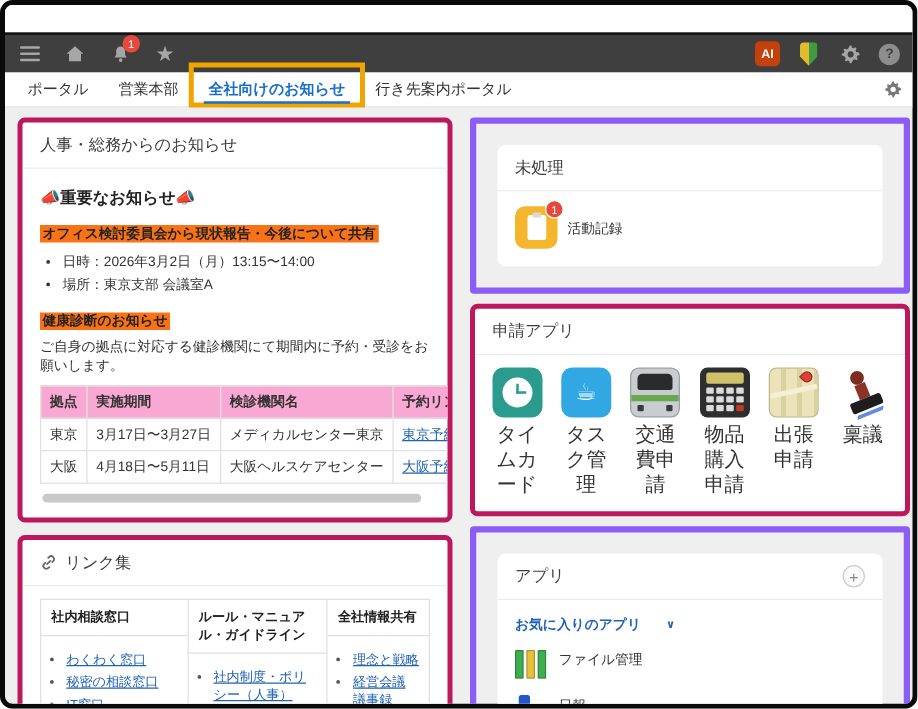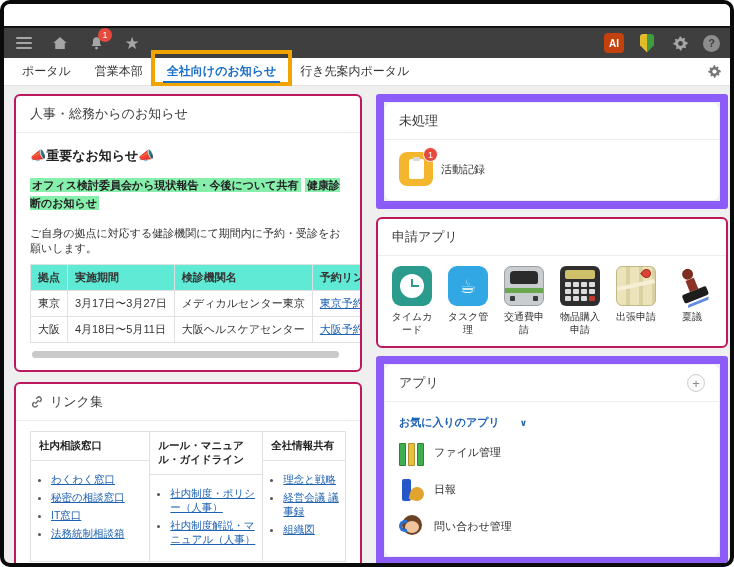--- a/index.html
+++ b/index.html
@@ -46,67 +46,67 @@
   .tab.active .underline { position:absolute; left:8px; right:8px; bottom:2px; height:2px; background:#1a6fc9; }
   .tab-ann { position:absolute; top:-8px; left:-4px; right:-4px; bottom:-1px;
              border:4px solid #f0a400; pointer-events:none; }
   .tabbar-gear { margin-left:auto; align-self:center; color:#777; cursor:pointer;
                  width:20px; height:20px; display:flex; align-items:center; justify-content:center; }
 
   
   .content { display:flex; gap:14px; padding:8px 10px; align-items:flex-start; }
   .col-left { width:348px; display:flex; flex-direction:column; gap:10px; }
   .col-right { width:352px; display:flex; flex-direction:column; gap:8px; }
-  .card { background:#fff; border-radius:6px; border:2px solid #be185d; overflow:hidden; }
+  .card { background:#fff; border-radius:6px; border:4px solid #be185d; overflow:hidden; }
   .card-title { font-size:13px; color:#3c3c3c; padding:9px 14px; border-bottom:1px solid #ececec;
                 display:flex; align-items:center; gap:6px; }
   .card-body { padding:10px 14px 12px; }
 
   
   .imp-head { font-size:13px; font-weight:bold; color:#222; margin:4px 0 10px; }
-  .hl { background:#86efac; font-weight:bold; font-size:11px; color:#222; padding:1px 2px; }
+  .hl { background:#f97316; font-weight:bold; font-size:11px; color:#222; padding:1px 2px; }
   .bullets { margin:7px 0 12px 18px; font-size:11px; color:#333; }
   .bullets li { margin:3px 0; list-style:disc; }
-  .topic-text { font-size:11px; color:#333; margin:15px 0 8px; }
+  .topic-text { font-size:11px; color:#333; margin:5px 0 8px; }
   table.notice-tbl { border-collapse:collapse; width:100%; font-size:11px; margin-top:2px; }
   .notice-tbl th, .notice-tbl td { border:1px solid #e0e0e0; padding:5px 7px; text-align:left;
                                    white-space:nowrap; }
-  .notice-tbl th { background:#5eead4; font-weight:bold; color:#333; }
+  .notice-tbl th { background:#f9a8d4; font-weight:bold; color:#333; }
   .notice-tbl a, a.lnk { color:#2063b4; text-decoration:underline; cursor:pointer; }
   .hscroll { height:7px; background:#c9c9c9; border-radius:4px; margin:8px 2px 0; width:97%; cursor:pointer; }
 
   
   .links-grid { display:flex; border:1px solid #e0e0e0; font-size:10.5px; }
   .links-col { border-right:1px solid #e0e0e0; display:flex; flex-direction:column; }
   .links-col:last-child { border-right:none; }
   .links-col.c0 { width:38%; } .links-col.c1 { width:36%; } .links-col.c2 { width:26%; }
   .links-head { font-weight:bold; padding:7px 8px; border-bottom:1px solid #e0e0e0; color:#222; }
   .links-list { padding:8px 6px 10px 20px; }
   .links-list li { margin:4px 0; list-style:disc; color:#555; }
   .chain-icon svg { display:block; }
 
   
-  .ann-wrap { border:8px solid #8b5cf6; border-radius:3px; padding:1px; background:transparent; }
+  .ann-wrap { border:5px solid #8b5cf6; border-radius:3px; padding:17px; background:transparent; }
 
   
   .pending-item { display:flex; align-items:center; gap:8px; padding:12px 14px 14px; cursor:pointer; }
   .act-icon { width:34px; height:34px; background:#f3b62c; border-radius:8px; position:relative;
               display:flex; align-items:center; justify-content:center; }
   .act-clip { width:15px; height:20px; background:#fff; border-radius:2px; position:relative; }
   .act-clip:before { content:""; position:absolute; top:-2px; left:4px; width:7px; height:4px;
                      background:#d8d8d8; border-radius:1px; }
   .act-badge { position:absolute; top:-5px; right:-5px; min-width:15px; height:15px; background:#e6493b;
                border-radius:8px; color:#fff; font-size:9px; display:flex; align-items:center;
                justify-content:center; border:1px solid #fff; padding:0 3px; }
   .pending-label { font-size:11px; color:#333; }
 
   
   .apps-row { display:flex; gap:12px; padding:10px 12px 10px; }
   .app-cell { width:49px; display:flex; flex-direction:column; align-items:center; gap:5px; cursor:pointer; }
-  .app-label { font-size:10px; color:#333; text-align:center; line-height:1.25; }
+  .app-label { font-size:16px; color:#333; text-align:center; line-height:1.25; }
   .tile { width:40px; height:40px; border-radius:9px; position:relative; flex:none; }
   .tile-clock { background:#2a9b8c; }
   .clock-face { position:absolute; top:8px; left:8px; width:24px; height:24px; border-radius:50%; background:#fff; }
   .clock-h { position:absolute; left:11px; top:5px; width:2px; height:8px; background:#2a9b8c; }
   .clock-m { position:absolute; left:11px; top:11px; width:8px; height:2px; background:#2a9b8c; }
   .tile-cup { background:#31a7e3; color:#fff; display:flex; align-items:center; justify-content:center;
               font-size:19px; }
   .tile-train { background:#c9cdd0; border-radius:7px; border:1px solid #9aa0a5; }
   .train-shield { position:absolute; top:4px; left:5px; right:5px; height:13px; background:#2b2b2b; border-radius:4px 4px 2px 2px; }
   .train-stripe { position:absolute; top:21px; left:0; right:0; height:5px; background:#6aa84f; }
@@ -129,21 +129,21 @@
 
   
   .card-title .plus-btn { margin-left:auto; width:18px; height:18px; border-radius:50%;
         border:1px solid #cfcfcf; background:#fafafa; color:#8a8a8a; font-size:13px; line-height:1;
         display:flex; align-items:center; justify-content:center; cursor:pointer; }
   .fav-link { display:inline-flex; align-items:center; gap:20px; font-size:11px; font-weight:bold;
               color:#2063b4; text-decoration:none; cursor:pointer; margin:2px 0 10px; }
   .chev { font-size:9px; }
   .fav-list { display:flex; flex-direction:column; gap:11px; padding-bottom:4px; }
   .fav-item { display:flex; align-items:center; gap:9px; cursor:pointer; }
-  .fav-item .app-label { text-align:left; font-size:11px; }
+  .fav-item .app-label { text-align:left; font-size:11px;font-family:Liberation Mono, monospace; }
   .mini { width:26px; height:26px; position:relative; flex:none; }
   .binders { display:flex; gap:2px; align-items:flex-end; height:26px; padding-top:2px; }
   .binders i { display:block; width:7px; height:23px; border-radius:1px; border:1px solid rgba(0,0,0,.25); }
   .b-green { background:#3fae4e; } .b-yellow { background:#e8c23a; }
   .nippo-book { position:absolute; left:3px; top:2px; width:9px; height:22px; background:#2458c8; border-radius:2px; }
   .nippo-gold { position:absolute; right:1px; bottom:2px; width:14px; height:14px; background:#e0a32e;
                 border-radius:50% 50% 50% 12%; transform:rotate(15deg); }
   .task-tile { width:26px; height:26px; background:#35b4a0; border-radius:6px; display:flex;
                align-items:center; justify-content:center; }
   .task-note { width:11px; height:15px; background:#fdf6e0; border-radius:1px; border-left:2px solid #e0cf9a; }
@@ -222,20 +222,24 @@
 
   <div class="content">
 
     <div class="col-left">
 
       <section class="card">
         <div class="card-title">人事・総務からのお知らせ</div>
         <div class="card-body">
           <div class="imp-head">📣重要なお知らせ📣</div>
           <span class="hl">オフィス検討委員会から現状報告・今後について共有</span>
+          <ul class="bullets">
+            <li>日時：2026年3月2日（月）13:15〜14:00</li>
+            <li>場所：東京支部 会議室A</li>
+          </ul>
           <span class="hl">健康診断のお知らせ</span>
           <div class="topic-text">ご自身の拠点に対応する健診機関にて期間内に予約・受診をお願いします。</div>
           <table class="notice-tbl">
             <thead>
               <tr>
                 <th>拠点</th>
                 <th>実施期間</th>
                 <th>検診機関名</th>
                 <th>予約リンク</th>
               </tr>

